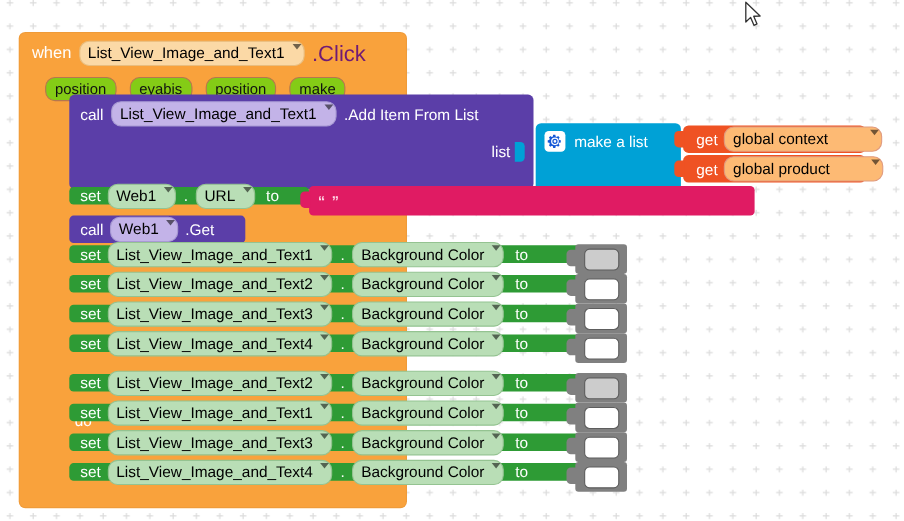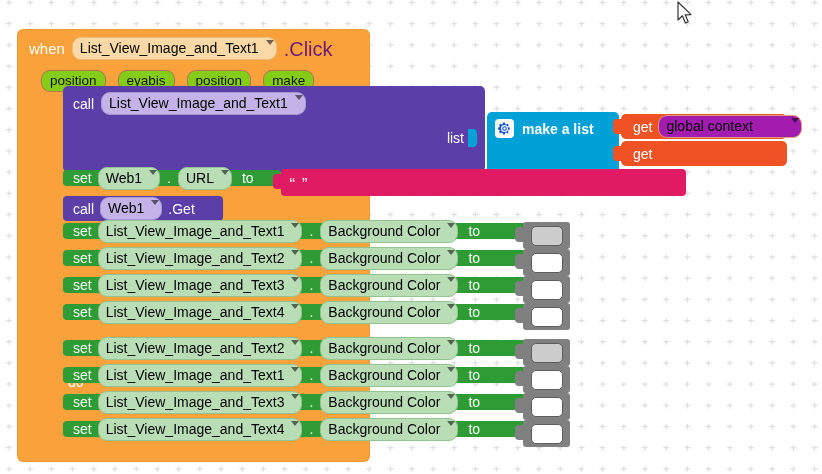--- a/index.html
+++ b/index.html
@@ -74,40 +74,40 @@
   #call-additem .list-socket{
     position:absolute;right:8px;top:32px;display:flex;align-items:center;gap:4px;margin-top:11px;
   }
   .socket-plug{
     width:9px;height:18px;background:#00A1D6;border-radius:0 4px 4px 0;
   }
 
   
   #make-a-list{
     left:487px;top:112px;width:132px;height:71px;
-    background:#00A1D6;border-radius:5px;font-weight:bold;
+    background:#00A1D6;border-radius:5px;
   }
   #make-a-list .mut{
     position:absolute;left:8px;top:7px;width:19px;height:19px;border-radius:4px;
     background:#ffffff;display:flex;align-items:center;justify-content:center;
   }
   #make-a-list .mut svg{display:block;}
   #make-a-list .mal-text{position:absolute;left:35px;top:9px;font-size:14px;color:#fff;}
 
   
   .get-blk{
     background:#EF5223;border-radius:5px;height:25px;
     display:flex;align-items:center;padding-left:12px;gap:6px;
   }
   .get-blk::before{
     content:"";position:absolute;left:-8px;top:5px;width:9px;height:15px;
     background:#EF5223;border-radius:4px 0 0 4px;
   }
   .get-word{font-size:14px;color:#fff;}
-  .var-field{background:#a21caf;border:1px solid #e09b7f;gap:36px;}
+  .var-field{background:#fdba74;border:1px solid #e09b7f;gap:36px;}
   #get-context{left:621px;top:114px;width:166px;}
   #get-product{left:621px;top:141px;width:166px;}
 
   
   .set-blk{
     background:#2E9B35;border-radius:4px;height:16px;
     display:flex;align-items:center;padding-left:10px;gap:6px;
   }
   .set-word{font-size:14px;color:#fff;}
   .comp-field-green{background:#B9DEB6;border:1px solid #94c391;}
@@ -194,20 +194,21 @@
   <span class="do-lbl" id="do2">do</span>
 </div>
 
 <div class="blk" id="call-additem" style="background: rgb(91, 62, 168);">
   <div class="row1">
     <span class="lbl">call</span>
     <span class="field comp-field-purple">
       <span>List_View_Image_and_Text1</span>
       <i class="caret"></i>
     </span>
+    <span class="lbl">.Add Item From List</span>
   </div>
   <div class="list-socket">
     <span class="lbl">list</span>
     <span class="socket-plug"></span>
   </div>
 </div>
 
 <div class="blk" id="make-a-list" style="background: rgb(0, 161, 214);">
   <span class="mut">
     <svg width="15" height="15" viewBox="0 0 24 24" aria-hidden="true">
@@ -221,20 +222,24 @@
 <div class="blk get-blk" id="get-context" style="background: rgb(239, 82, 35);">
   <span class="get-word">get</span>
   <span class="field var-field">
     <span>global context</span>
     <i class="caret"></i>
   </span>
 </div>
 
 <div class="blk get-blk" id="get-product" style="background: rgb(239, 82, 35);">
   <span class="get-word">get</span>
+  <span class="field var-field">
+    <span>global product</span>
+    <i class="caret"></i>
+  </span>
 </div>
 
 <div class="blk set-blk" id="set-url" style="background: rgb(46, 155, 53);">
   <span class="set-word">set</span>
   <span class="field comp-field-green">
     <span>Web1</span>
     <i class="caret"></i>
   </span>
   <span class="dot-sep">.</span>
   <span class="field comp-field-green">

